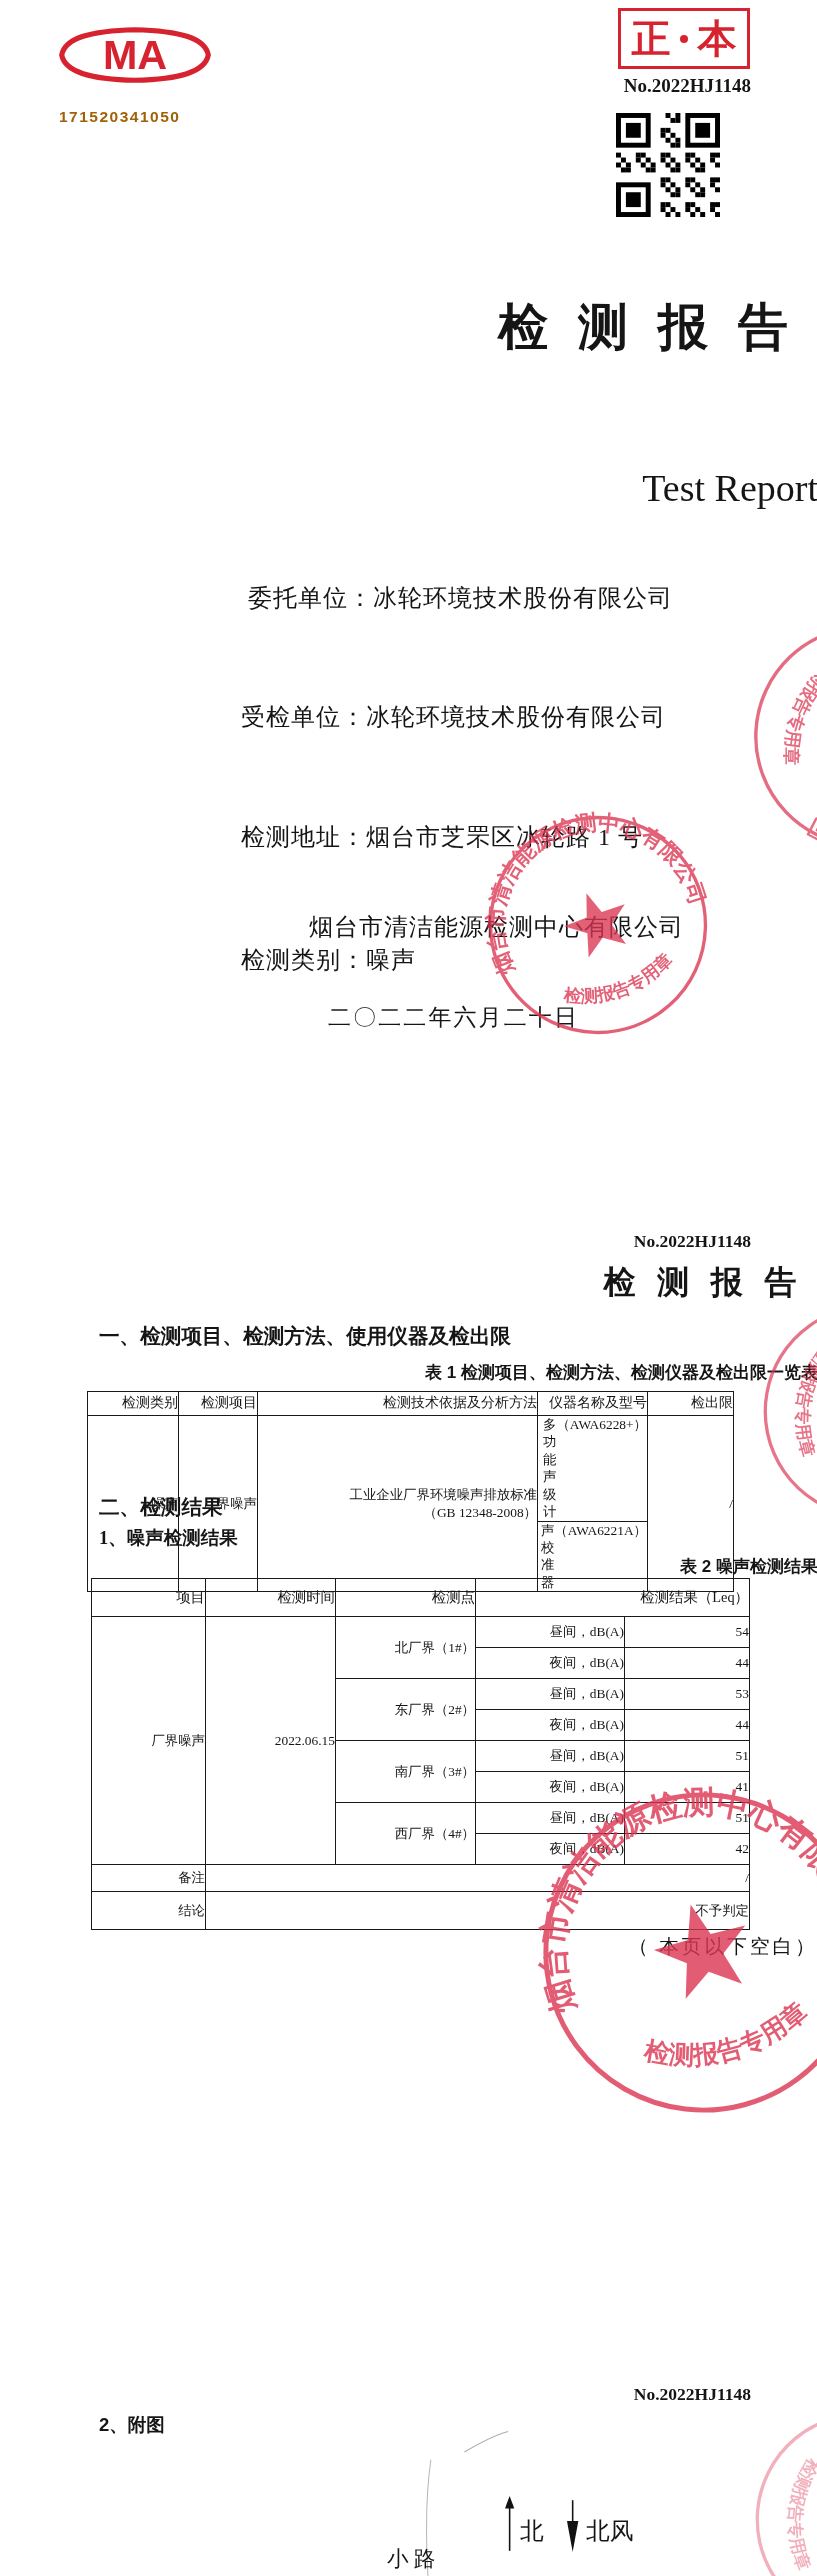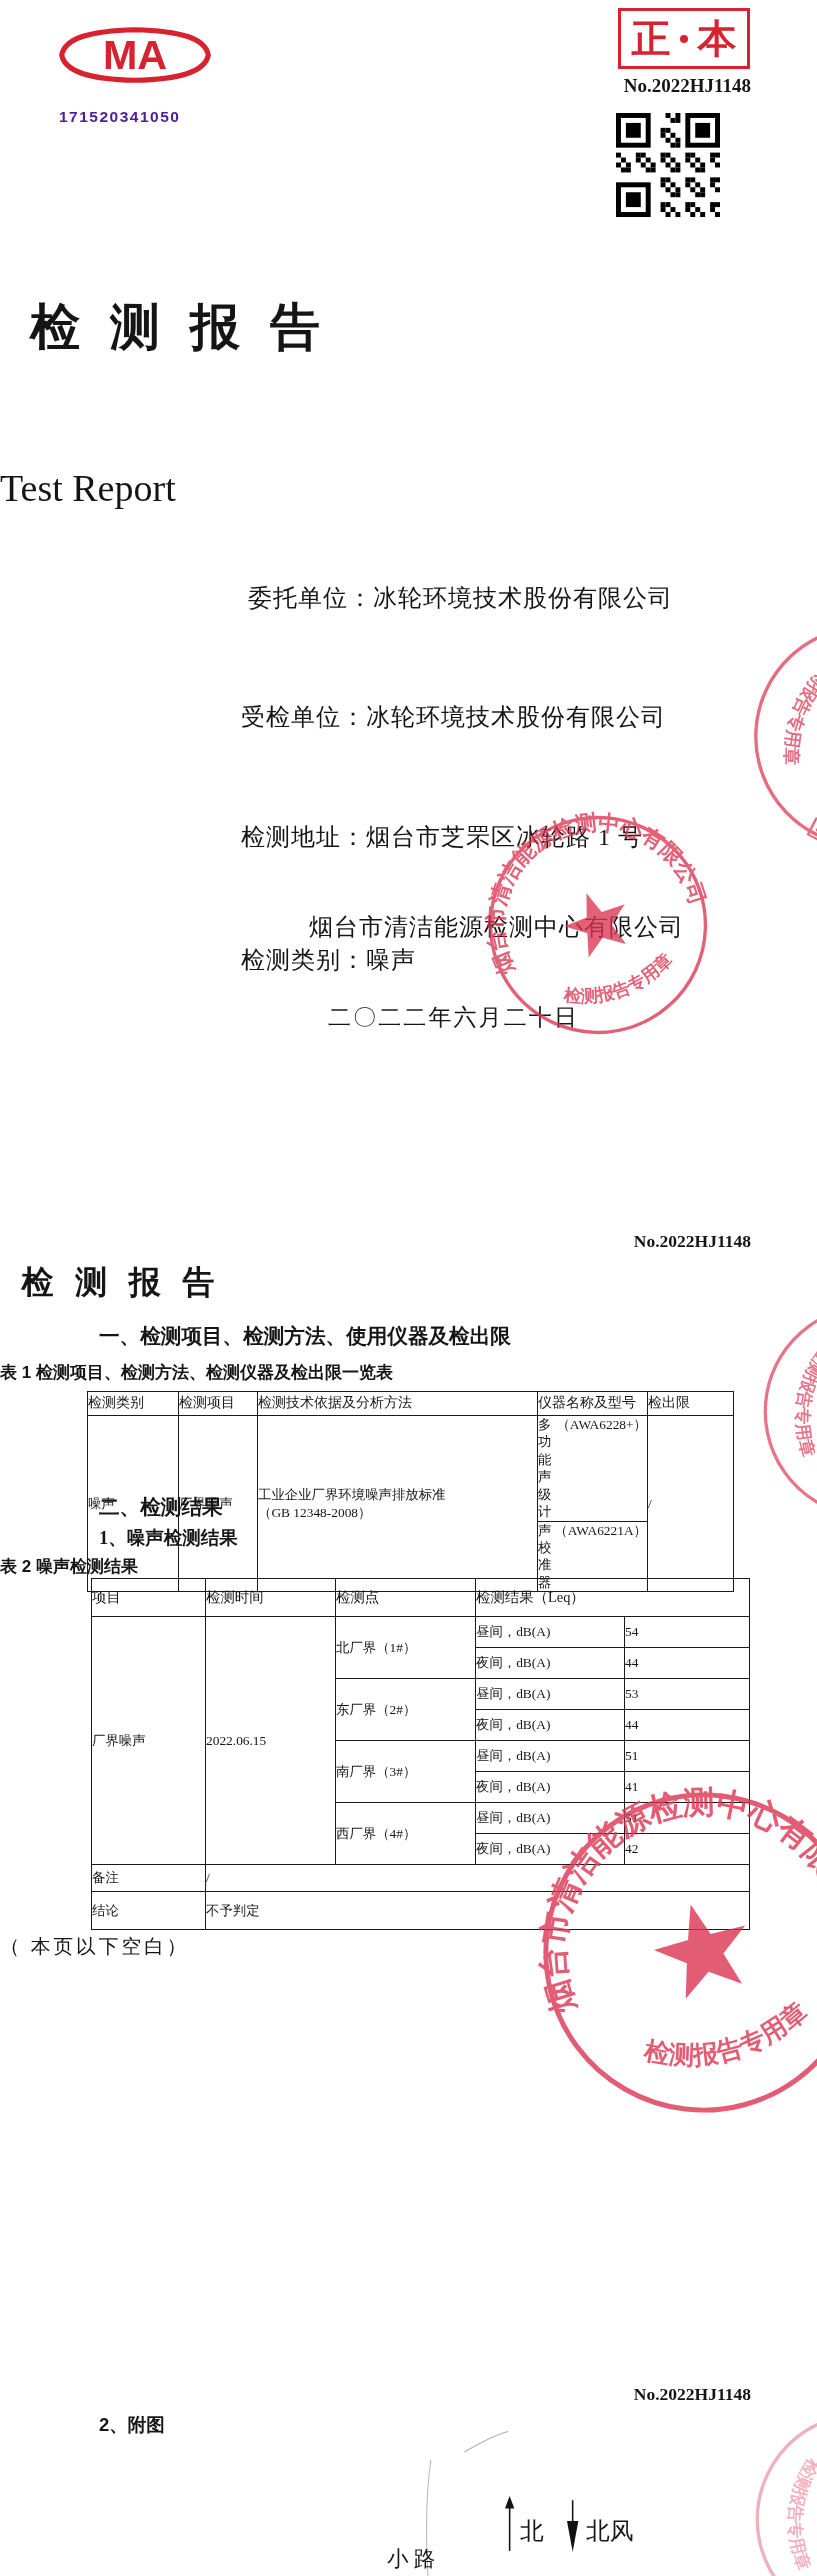--- a/index.html
+++ b/index.html
@@ -1,33 +1,33 @@
 <!DOCTYPE html>
 <html style="font-size:8.2px"><head>
 <meta charset="utf-8">
 <style>
   *{margin:0;padding:0;box-sizing:border-box}
   html,body{background:#ffffff}
   .canvas{position:relative;width:818px;height:3467px;background:#fff;overflow:hidden;
           font-family:"Liberation Serif","DejaVu Serif",serif;color:#151515}
   .abs{position:absolute}
   .hei{font-family:"Liberation Sans","DejaVu Sans",sans-serif;font-weight:700}
-  .ctr{left:0;right:0;text-align:left}
-  .red{color:#4c1d95}
+  .ctr{left:0;right:0;text-align:right}
+  .red{color:#a16207}
   
   .seal{color:#dc3552}
   
   .orig-box{left:618px;top:8.2px;width:132px;height:61px;border:3.6px solid #d7232f;
             display:flex;align-items:center;justify-content:center;gap:9.3px}
   .orig-box span{font-size:39px;font-weight:700;color:#d7232f;line-height:1}
   .orig-dot{width:8.2px;height:8.2px;border-radius:50%;background:#d7232f}
   
   table{border-collapse:collapse;table-layout:fixed}
   .t{border:1.5px solid #111;background:transparent}
-  .t td{border:0.8px solid #1a1a1a;text-align:left;vertical-align:middle;
+  .t td{border:0.8px solid #1a1a1a;text-align:right;vertical-align:middle;
         font-size:13.4px;line-height:1.3;overflow:hidden}
   .t1h td{font-size:14px}
   .t2h td{font-size:14.4px}
   tr.grp td{border-top:1.3px solid #111}
   tr.hvy td{border-top:1.5px solid #111}
   .instr-cell{padding:0}
   .instr-cell .i1,.instr-cell .i2{display:flex;justify-content:center;height:50%}
   .instr-cell .i1{border-bottom:0.8px solid #1a1a1a}
   .fields-line{font-size:24px;letter-spacing:1px;white-space:nowrap}
 </style>

